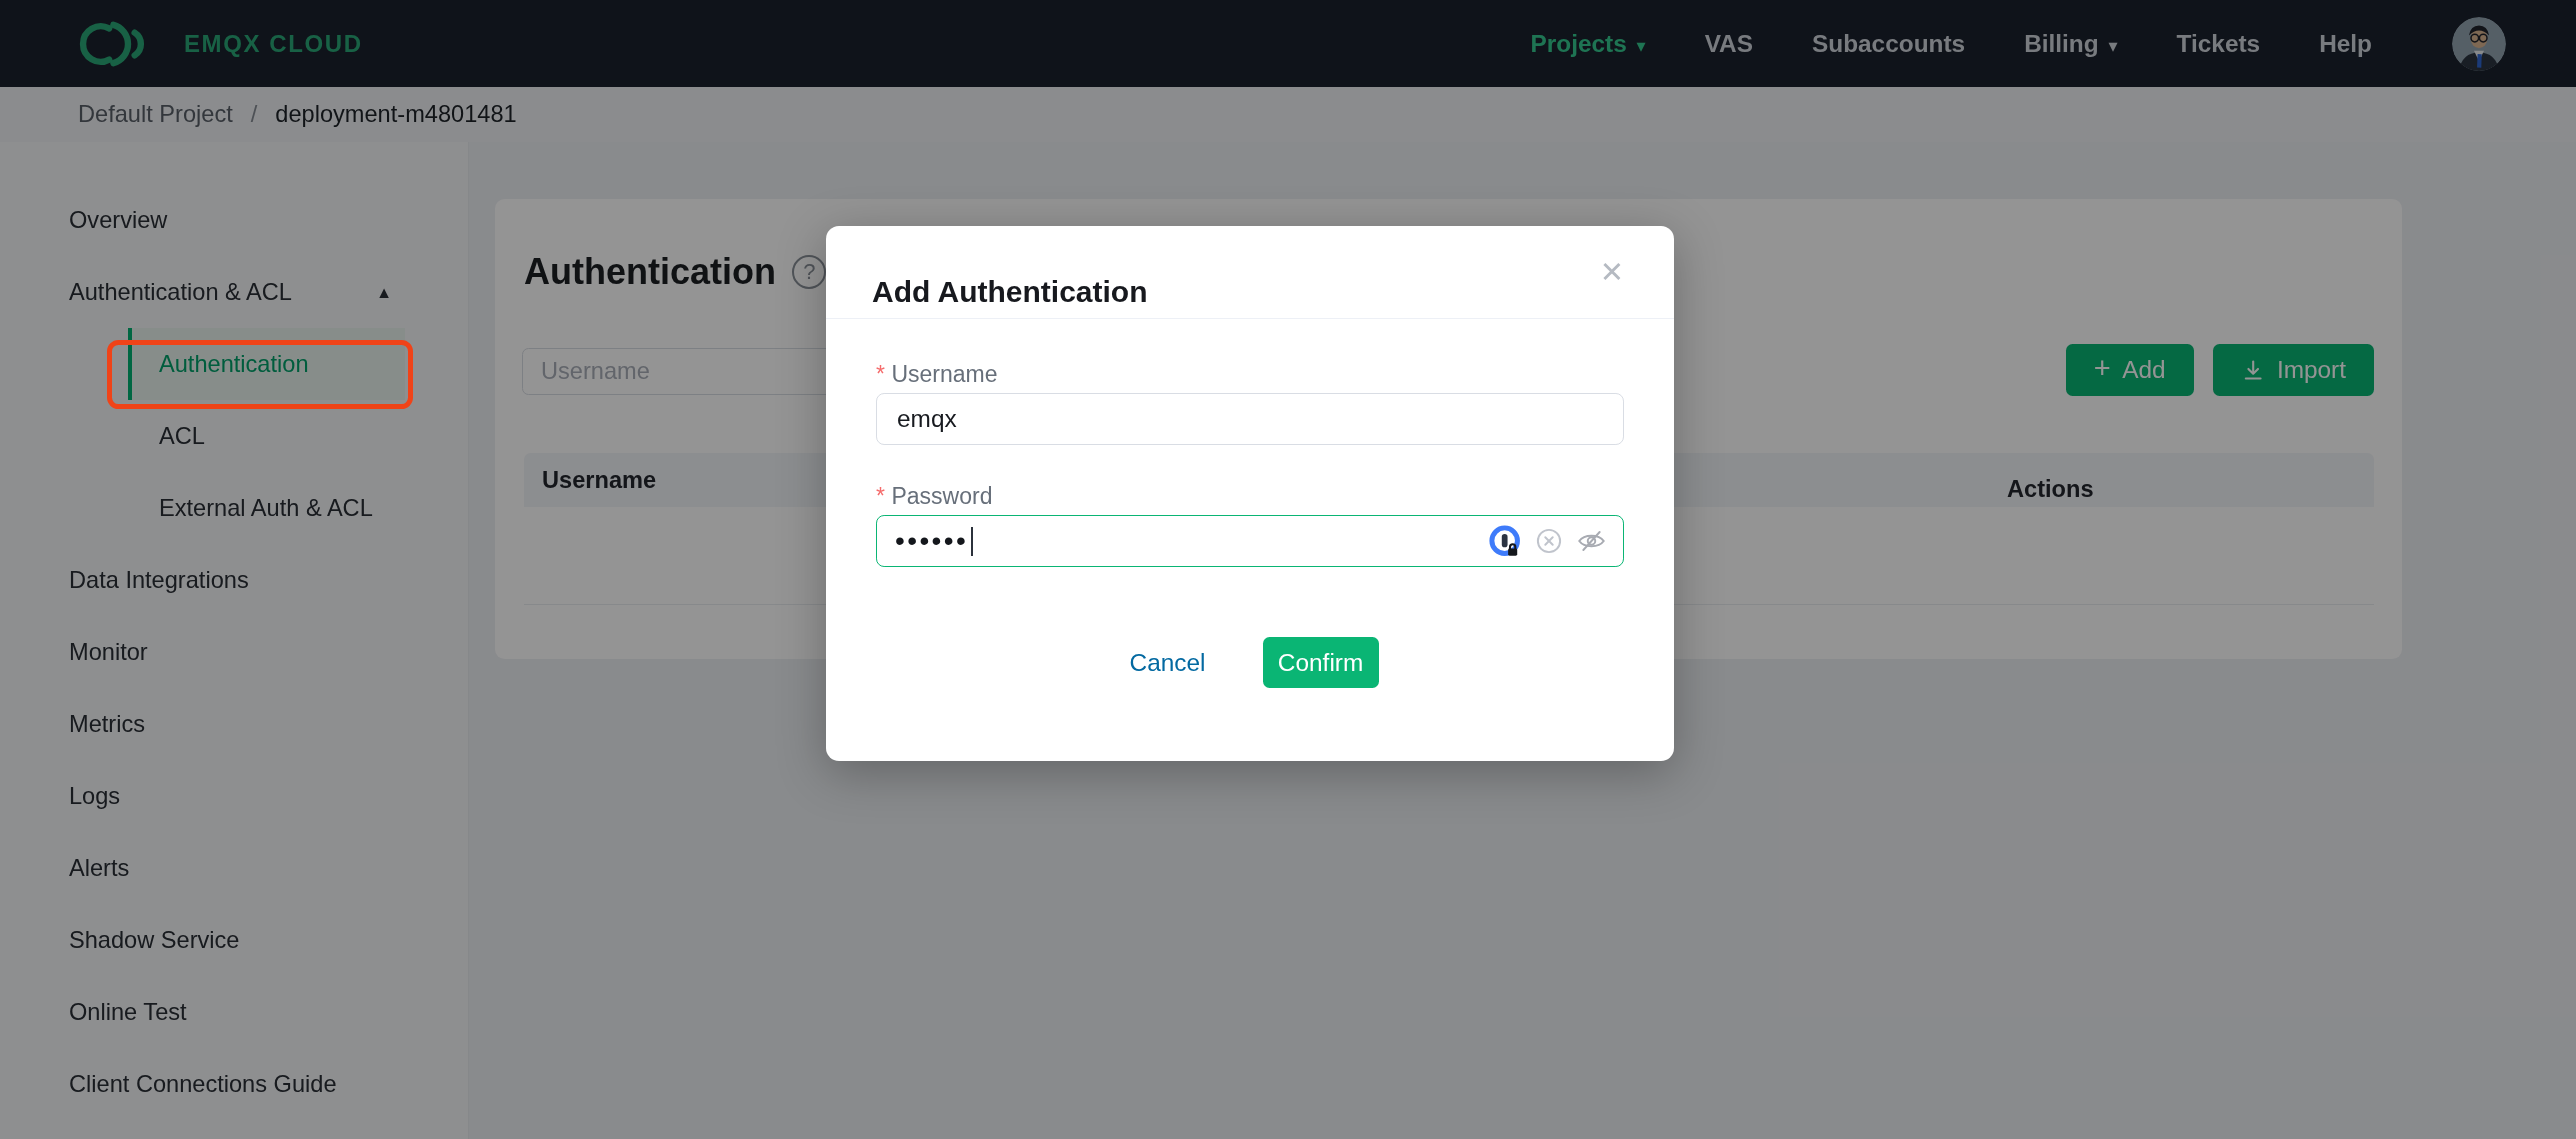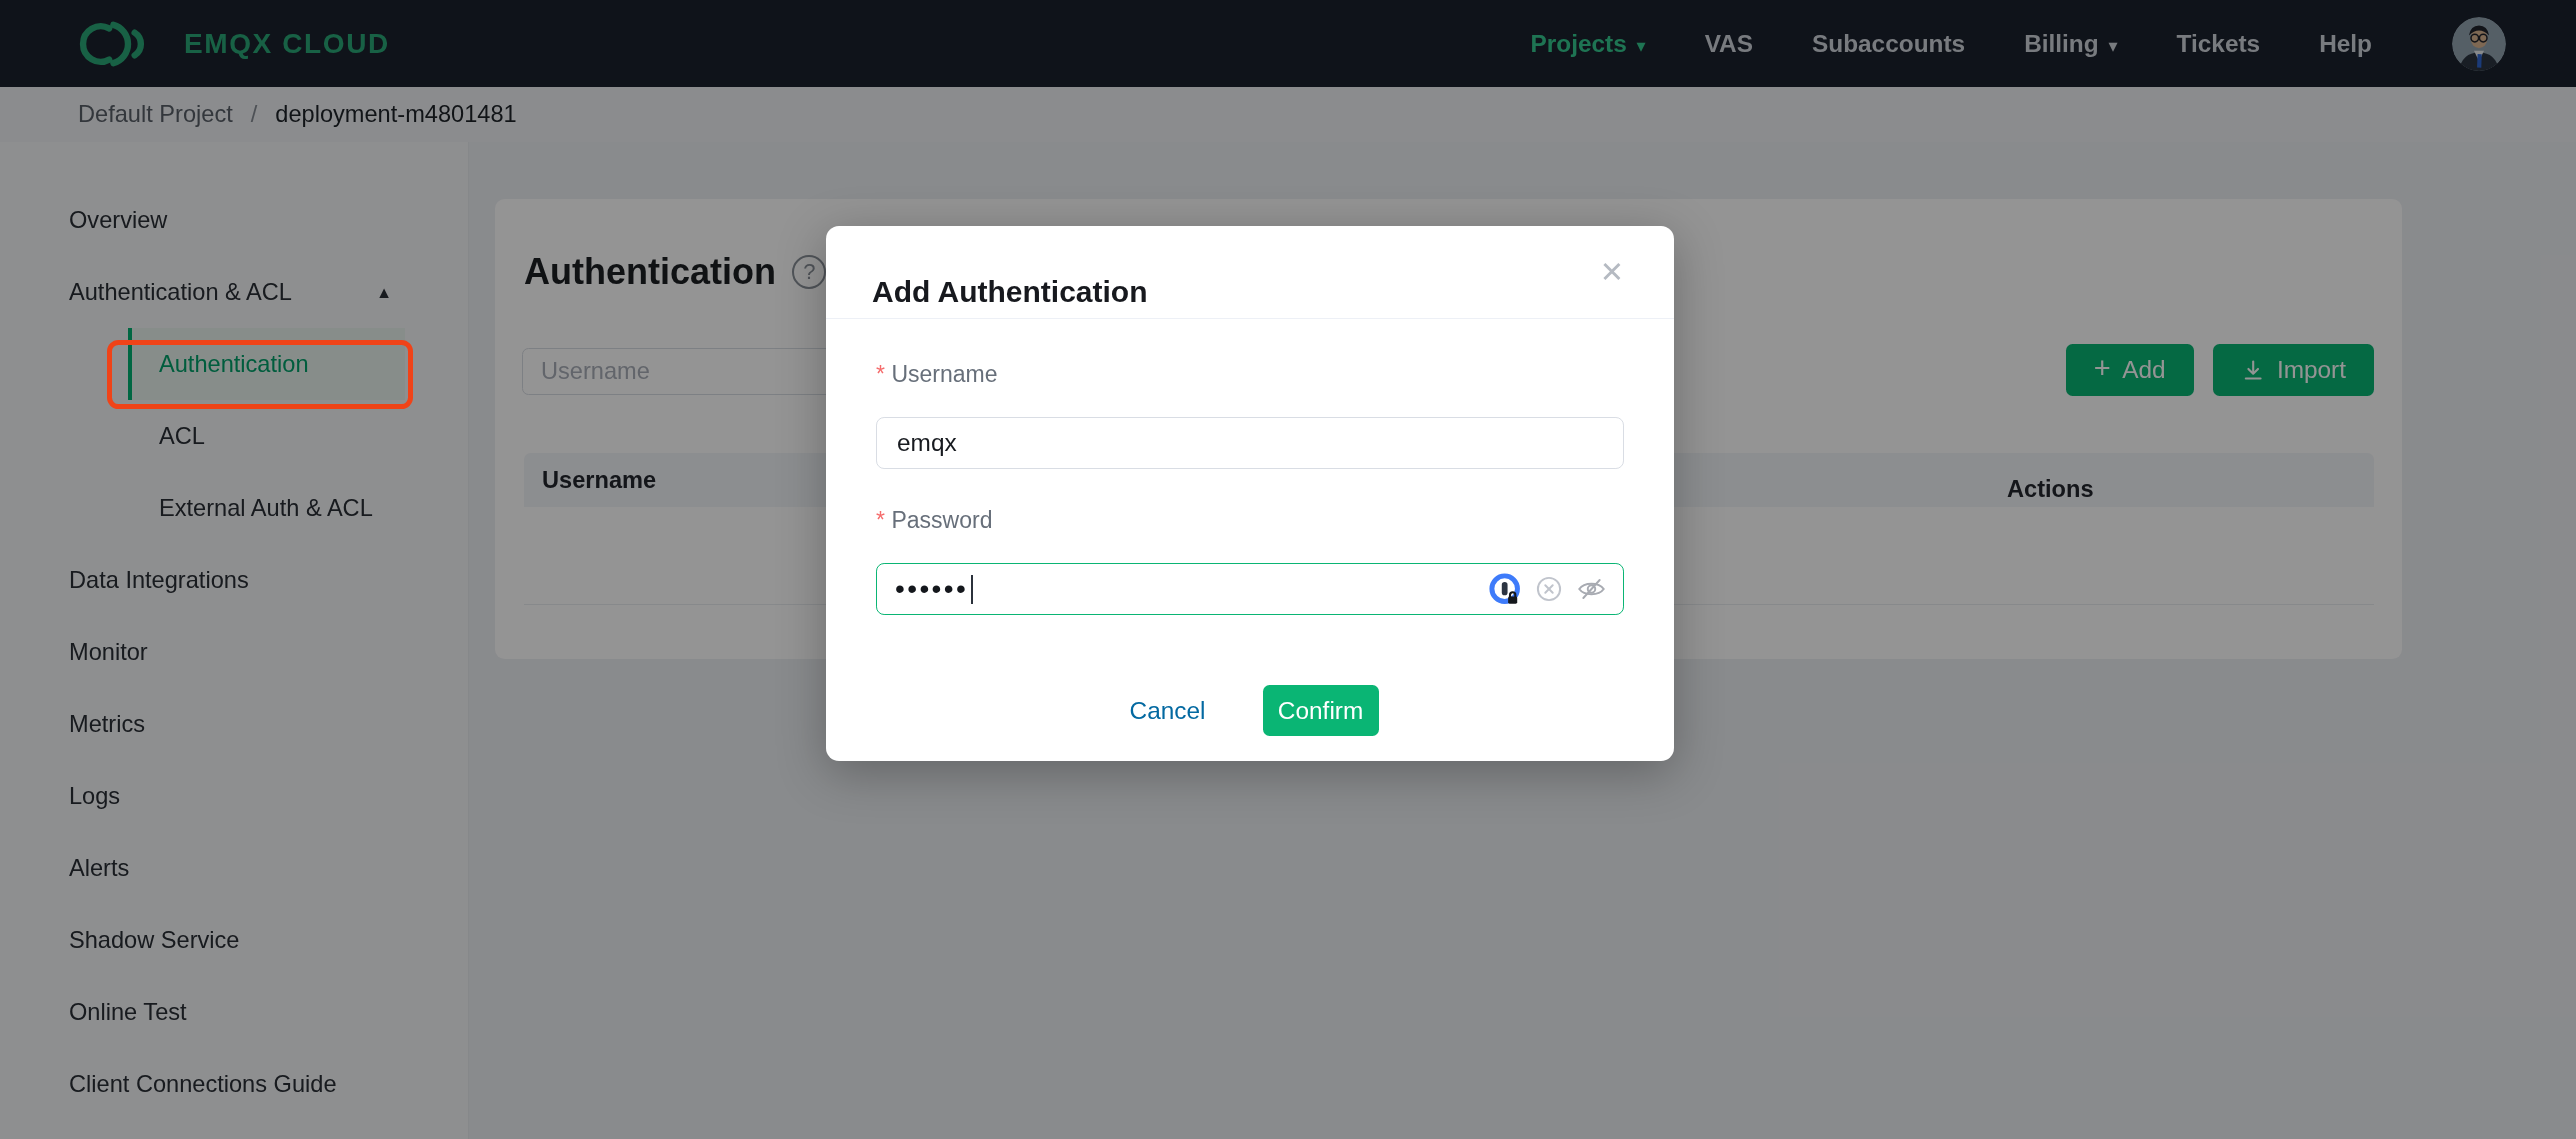--- a/index.html
+++ b/index.html
@@ -4,21 +4,21 @@
 <style>
   html,body{margin:0;padding:0;}
   body{width:2576px;height:1140px;overflow:hidden;background:#edeff3;
        font-family:"Liberation Sans","DejaVu Sans",sans-serif;-webkit-font-smoothing:antialiased;}
   .page{position:absolute;inset:0;width:2576px;height:1140px;}
 
   
   .navbar{position:absolute;left:0;top:0;width:2576px;height:87px;background:#1b212d;
           display:flex;align-items:center;justify-content:space-between;box-sizing:border-box;padding:0 70px 0 78px;}
   .brand{display:flex;align-items:center;gap:21px;}
-  .brand-text{color:#2aa877;font-size:28px;font-weight:700;letter-spacing:1.6px;}
+  .brand-text{color:#2aa877;font-size:24px;font-weight:700;letter-spacing:1.6px;}
   .nav-items{display:flex;align-items:center;gap:59px;}
   .nav-item{color:#cfd4db;font-size:24.4px;cursor:pointer;display:flex;align-items:center;gap:9.8px;white-space:nowrap;font-weight:bold;}
   .nav-item.green{color:#35c98f;}
   .nav-caret{font-size:18px;line-height:1;transform:translateY(1.6px);}
   .avatar{width:54px;height:54px;border-radius:50%;overflow:hidden;margin-left:21px;flex:0 0 auto;}
 
   
   .breadcrumb{position:absolute;left:0;top:87px;width:2576px;height:55px;background:#f0f2f5;
               display:flex;align-items:center;box-sizing:border-box;padding-left:78px;gap:18px;font-size:23.6px;}
   .crumb-a{color:#595f68;}
@@ -62,21 +62,21 @@
   
   .modal{position:absolute;left:826px;top:226px;width:848px;height:535px;background:#ffffff;border-radius:13px;
          z-index:100;box-shadow:0 11.4px 49px rgba(0,0,0,0.28);box-sizing:border-box;overflow:hidden;}
   .modal-header{height:93px;display:flex;align-items:center;box-sizing:border-box;padding-left:46px;
                 border-bottom:1.6px solid #edf0f6;position:relative;}
   .modal-title{font-size:30px;font-weight:700;color:#17191e;margin-top:40px;}
   .modal-close{position:absolute;right:50px;top:29px;font-size:29px;color:#b5bac2;cursor:pointer;font-weight:300;}
   .modal-body{padding:42px 50px 0 50px;}
   .field-label{font-size:23px;color:#676f7a;display:flex;align-items:center;gap:6.5px;}
   .req{color:#f56c6c;font-size:23px;}
-  .m-input{margin-top:29px;height:52px;border:1.6px solid #d9dde4;border-radius:8.1px;box-sizing:border-box;
+  .m-input{margin-top:5px;height:52px;border:1.6px solid #d9dde4;border-radius:8.1px;box-sizing:border-box;
            width:100%;display:flex;align-items:center;padding:0 16.3px 0 18px;font-size:24.4px;color:#181b20;background:#fff;}
   .m-input input{border:none;outline:none;font-size:24.4px;color:#181b20;width:100%;font-family:inherit;background:transparent;}
   .m-input.focused{border-color:#0ab574;}
   .pw-group{margin-top:38px;}
   .pw-dots{font-size:28px;letter-spacing:2.4px;color:#14171c;line-height:1;}
   .caret-bar{display:inline-block;width:2.4px;height:29px;background:#2b313b;margin-left:2.4px;animation:blink 1.1s steps(1) infinite;}
   @keyframes blink{50%{opacity:0;}}
   .pw-icons{margin-left:auto;display:flex;align-items:center;gap:13px;}
   .pw-icons svg{display:block;}
   .modal-footer{margin-top:70px;display:flex;align-items:center;justify-content:center;gap:49px;}

